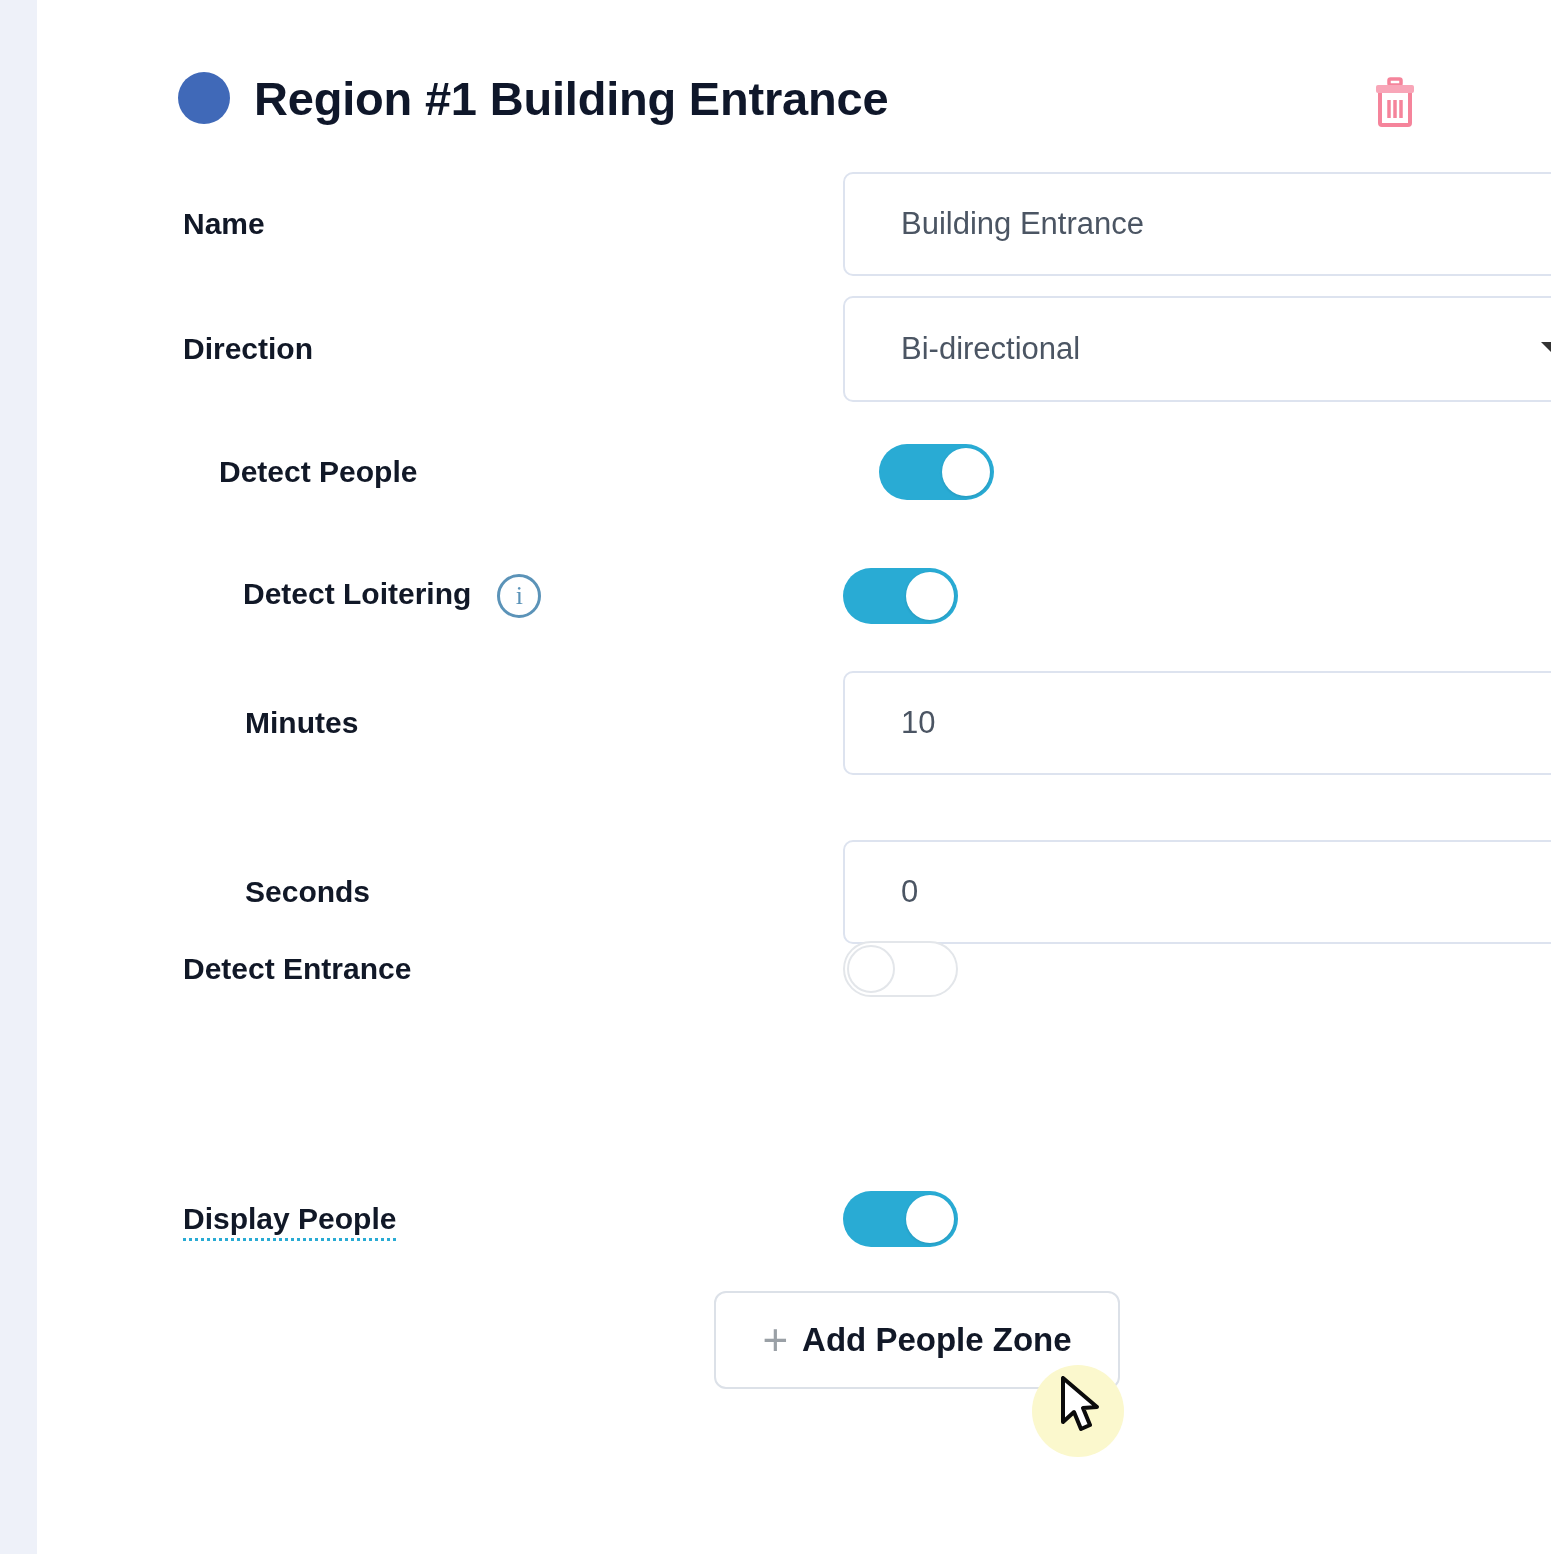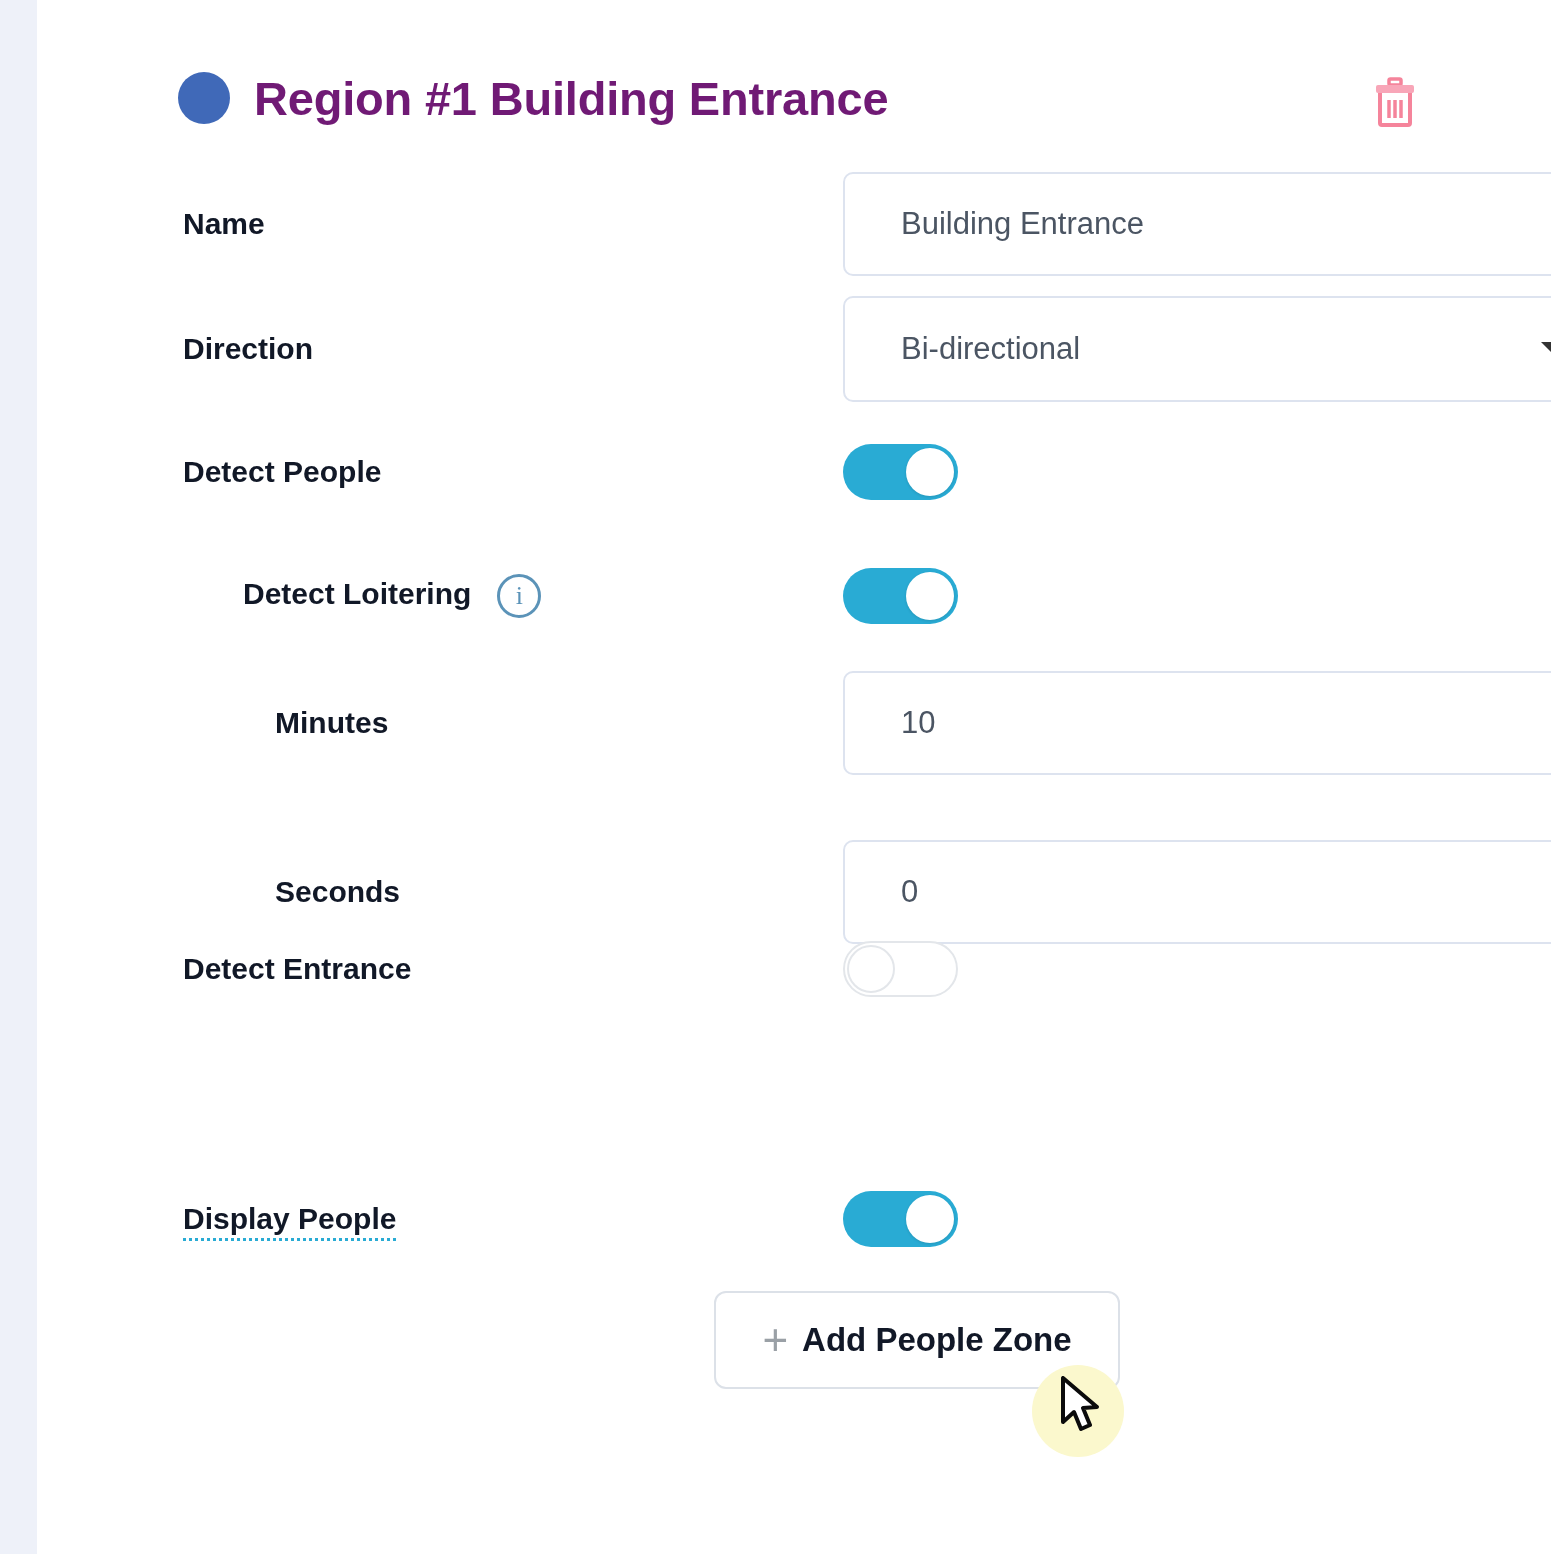--- a/index.html
+++ b/index.html
@@ -46,21 +46,21 @@
     width: 52px;
     height: 52px;
     border-radius: 50%;
     background: #4069b8;
     flex: 0 0 auto;
     margin-right: 24px;
   }
   .region-title {
     font-size: 47px;
     font-weight: 700;
-    color: #701a75;
+    color: #0f172a;
     letter-spacing: -0.2px;
     white-space: nowrap;
   }
   .trash-btn {
     position: absolute;
     right: 0;
     top: 22px;
     width: 46px;
     height: 50px;
     cursor: pointer;
@@ -75,21 +75,21 @@
     align-items: center;
   }
   .row-label {
     font-size: 30px;
     font-weight: 700;
     color: #111827;
     white-space: nowrap;
     flex: 0 0 auto;
   }
   .row-label.indent-1 { margin-left: 60px; }
-  .row-label.indent-2 { margin-left: 92px; }
+  .row-label.indent-2 { margin-left: 62px; }
 
   .field-col {
     position: absolute;
     left: 660px;
   }
 
   
   .text-input {
     box-sizing: border-box;
     width: 762px;
@@ -265,21 +265,21 @@
   <div class="row" style="top:296px; height:106px;">
     <div class="row-label">Direction</div>
     <div class="field-col">
       <div class="select-input">
         <span>Bi-directional</span>
         <span class="caret"></span>
       </div>
     </div>
   </div>
 
-  <div class="row" style="top:444px; height:56px;">
+  <div class="row" style="top:444px; height:56px;margin-left:36px;">
     <div class="row-label">Detect People</div>
     <div class="field-col">
       <div class="toggle on">
         <div class="knob"></div>
       </div>
     </div>
   </div>
 
   <div class="row" style="top:568px; height:56px;">
     <div class="row-label indent-1">

